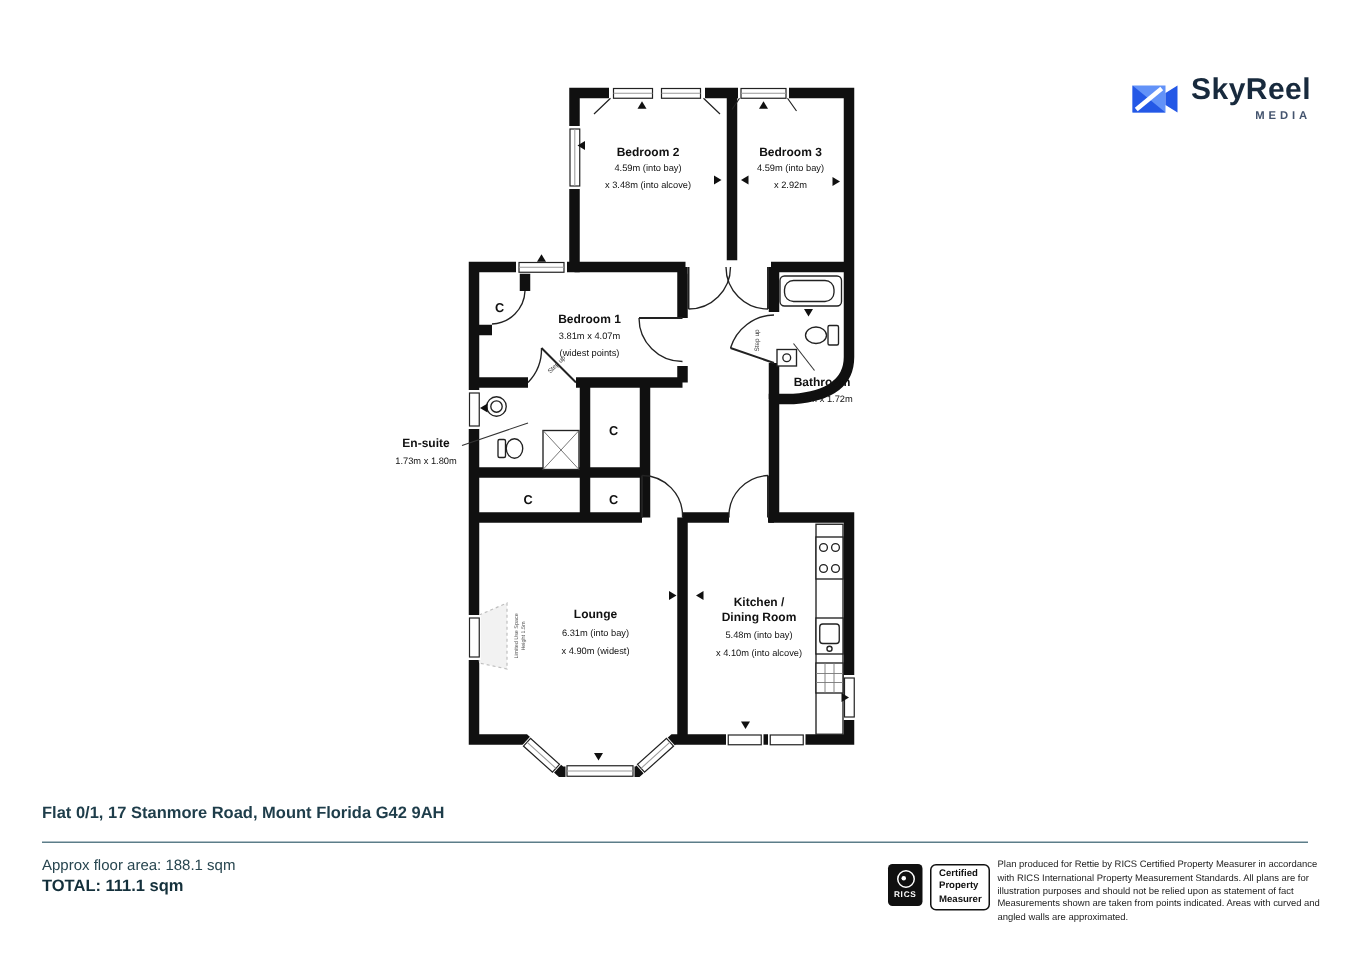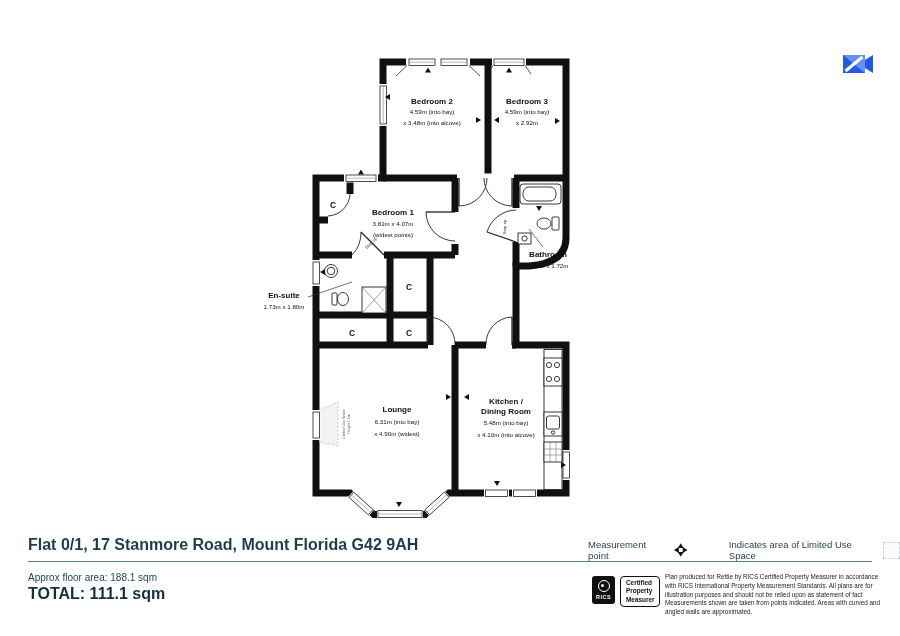--- a/index.html
+++ b/index.html
@@ -11,27 +11,27 @@
   .logo-name{font-size:20px;font-weight:700;color:#182a3d;letter-spacing:.3px;line-height:1;}
   .logo-sub{font-size:7.5px;font-weight:600;letter-spacing:2.6px;color:#44546e;margin-top:2px;}
   
   svg text{fill:#111;}
   .rname{font:700 8px "Liberation Sans",sans-serif;}
   .rdim{font:400 6.2px "Liberation Sans",sans-serif;}
   .clabel{font:600 8.5px "Liberation Sans",sans-serif;}
   .rot{font:400 4.3px "Liberation Sans",sans-serif;fill:#333;}
   .lu{font:400 3.6px "Liberation Sans",sans-serif;fill:#555;}
   
-  .address{position:absolute;left:28px;top:536px;font-size:16px;font-weight:600;color:#1e3d4a;}
+  .address{position:absolute;left:28px;top:536px;font-size:11px;font-weight:600;color:#1e3d4a;}
   .legend{position:absolute;left:588px;top:539px;display:flex;align-items:center;font-size:9.5px;color:#1e3d4a;}
   .legend .gap{width:42px;}
   .legend-square{width:15px;height:15px;border:1px dashed #c9cfd2;background:#fafbfb;margin-left:7px;}
   .divider{position:absolute;left:28px;right:28px;top:561px;border-top:1px solid #5c7d89;}
   .approx{position:absolute;left:28px;top:572px;font-size:10px;color:#27454f;}
-  .total{position:absolute;left:28px;top:585px;font-size:16px;font-weight:700;color:#14303b;}
+  .total{position:absolute;left:28px;top:585px;font-size:11px;font-weight:700;color:#14303b;}
   .rics{position:absolute;left:592px;top:576px;width:23px;height:28px;background:#101010;border-radius:3px;
         display:flex;flex-direction:column;align-items:center;justify-content:center;}
   .rics-emblem{width:10px;height:10px;border:1.4px solid #fff;border-radius:50%;position:relative;}
   .rics-emblem:after{content:"";position:absolute;left:2.5px;top:2.5px;width:3px;height:3px;background:#fff;border-radius:50%;}
   .rics-word{color:#fff;font-size:5.5px;font-weight:700;letter-spacing:.5px;margin-top:2px;}
   .cert-badge{position:absolute;left:620px;top:576px;border:1.4px solid #101010;border-radius:4px;
               padding:2px 5px;font-size:6.4px;font-weight:600;line-height:1.3;color:#101010;}
   .disclaimer{position:absolute;left:665px;top:573px;width:216px;font-size:6.3px;line-height:1.4;color:#1c1c1c;text-align:left;}
 </style>
 </head>
@@ -39,20 +39,24 @@
 
 <div class="canvas">
 
   <div class="logo">
     <svg width="32" height="28" viewBox="0 0 32 28">
       <polygon points="1,5 23,5 23,23 1,23" fill="#6292f8"></polygon>
       <polygon points="1,23 1,5 23,23" fill="#2458e6"></polygon>
       <line x1="3.5" y1="21" x2="20.5" y2="7" stroke="#fff" stroke-width="3"></line>
       <polygon points="23,10 31,5 31,23 23,18" fill="#2458e6"></polygon>
     </svg>
+    <div class="logo-text">
+      <span class="logo-name">SkyReel</span>
+      <span class="logo-sub">MEDIA</span>
+    </div>
   </div>
 
   <svg width="900" height="636" viewBox="0 0 900 636" style="position:absolute;left:0;top:0;">
 
     <g stroke="#101010" stroke-width="7" fill="none">
       <path d="M 383,62 H 566 V 238 Q 566,263 529,266 H 516 V 345 H 566 V 493 H 449 L 425,514.5 H 374 L 350,493 H 316 V 178 H 383 Z"></path>
       <path d="M 488,62 V 178"></path>
       <path d="M 383,178 H 457 M 514,178 H 566"></path>
       <path d="M 455,178 V 255"></path>
       <path d="M 316,255 H 455"></path>
@@ -257,32 +261,20 @@
 
       <text class="rot" transform="translate(372,244) rotate(-45)">Step up</text>
       <text class="rot" transform="translate(506,227) rotate(-90)">Step up</text>
       <text class="lu" transform="translate(345,424) rotate(-90)">Limited Use Space</text>
       <text class="lu" transform="translate(350,424) rotate(-90)">Height 1.5m</text>
     </g>
   </svg>
 
   <div class="address">Flat 0/1, 17 Stanmore Road, Mount Florida G42 9AH</div>
 
-  <div class="legend">
-    <span>Measurement point</span>
-    <svg width="16" height="16" viewBox="0 0 16 16" style="margin-left:6px">
-      <polygon points="1,8 6,5 6,11" fill="#111"></polygon>
-      <polygon points="15,8 10,5 10,11" fill="#111"></polygon>
-      <polygon points="8,1 5,6 11,6" fill="#111"></polygon>
-      <polygon points="8,15 5,10 11,10" fill="#111"></polygon>
-    </svg>
-    <span class="gap"></span>
-    <span>Indicates area of  Limited Use Space</span>
-    <span class="legend-square"></span>
-  </div>
 
   <div class="divider"></div>
 
   <div class="approx">Approx floor area: 188.1 sqm</div>
   <div class="total">TOTAL: 111.1 sqm</div>
 
   <div class="rics">
     <div class="rics-emblem"></div>
     <div class="rics-word">RICS</div>
   </div>

